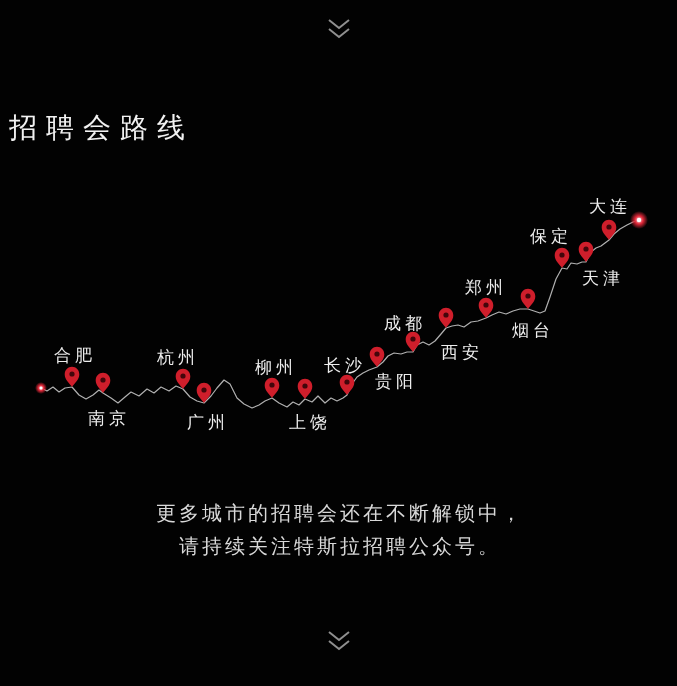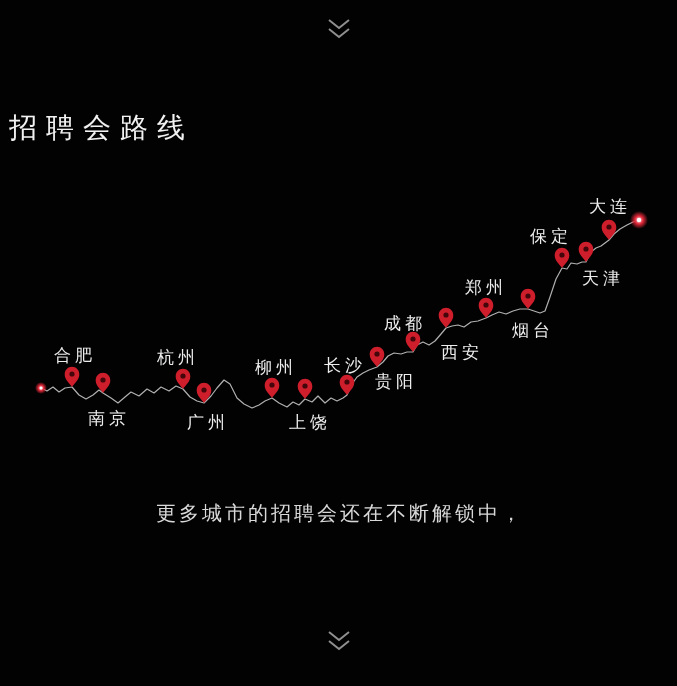--- a/index.html
+++ b/index.html
@@ -133,20 +133,21 @@
     <text x="603" y="278" text-anchor="middle" dominant-baseline="central" fill="#ededed" font-size="17" letter-spacing="4">天津</text>
     <g transform="translate(609,240)">
       <path d="M0,0 C-2,-3.5 -7.3,-7.2 -7.3,-12.6 C-7.3,-17 -4.1,-20.2 0,-20.2 C4.1,-20.2 7.3,-17 7.3,-12.6 C7.3,-7.2 2,-3.5 0,0 Z" fill="#cf1e2b"></path>
       <circle cx="0" cy="-13" r="2.6" fill="#42060b"></circle>
     </g>
     <text x="610" y="206" text-anchor="middle" dominant-baseline="central" fill="#ededed" font-size="17" letter-spacing="4">大连</text>
   </svg>
 
 <div class="footer">
   <p>更多城市的招聘会还在不断解锁中，</p>
+  <p>请持续关注特斯拉招聘公众号。</p>
 </div>
 
 <div class="chevron chevron-bottom">
   <svg width="26" height="26" viewBox="0 0 26 26">
     <polyline class="chev" points="3,4 13,12 23,4"></polyline>
     <polyline class="chev" points="3,13 13,21 23,13"></polyline>
   </svg>
 </div>
 
 </body></html>

